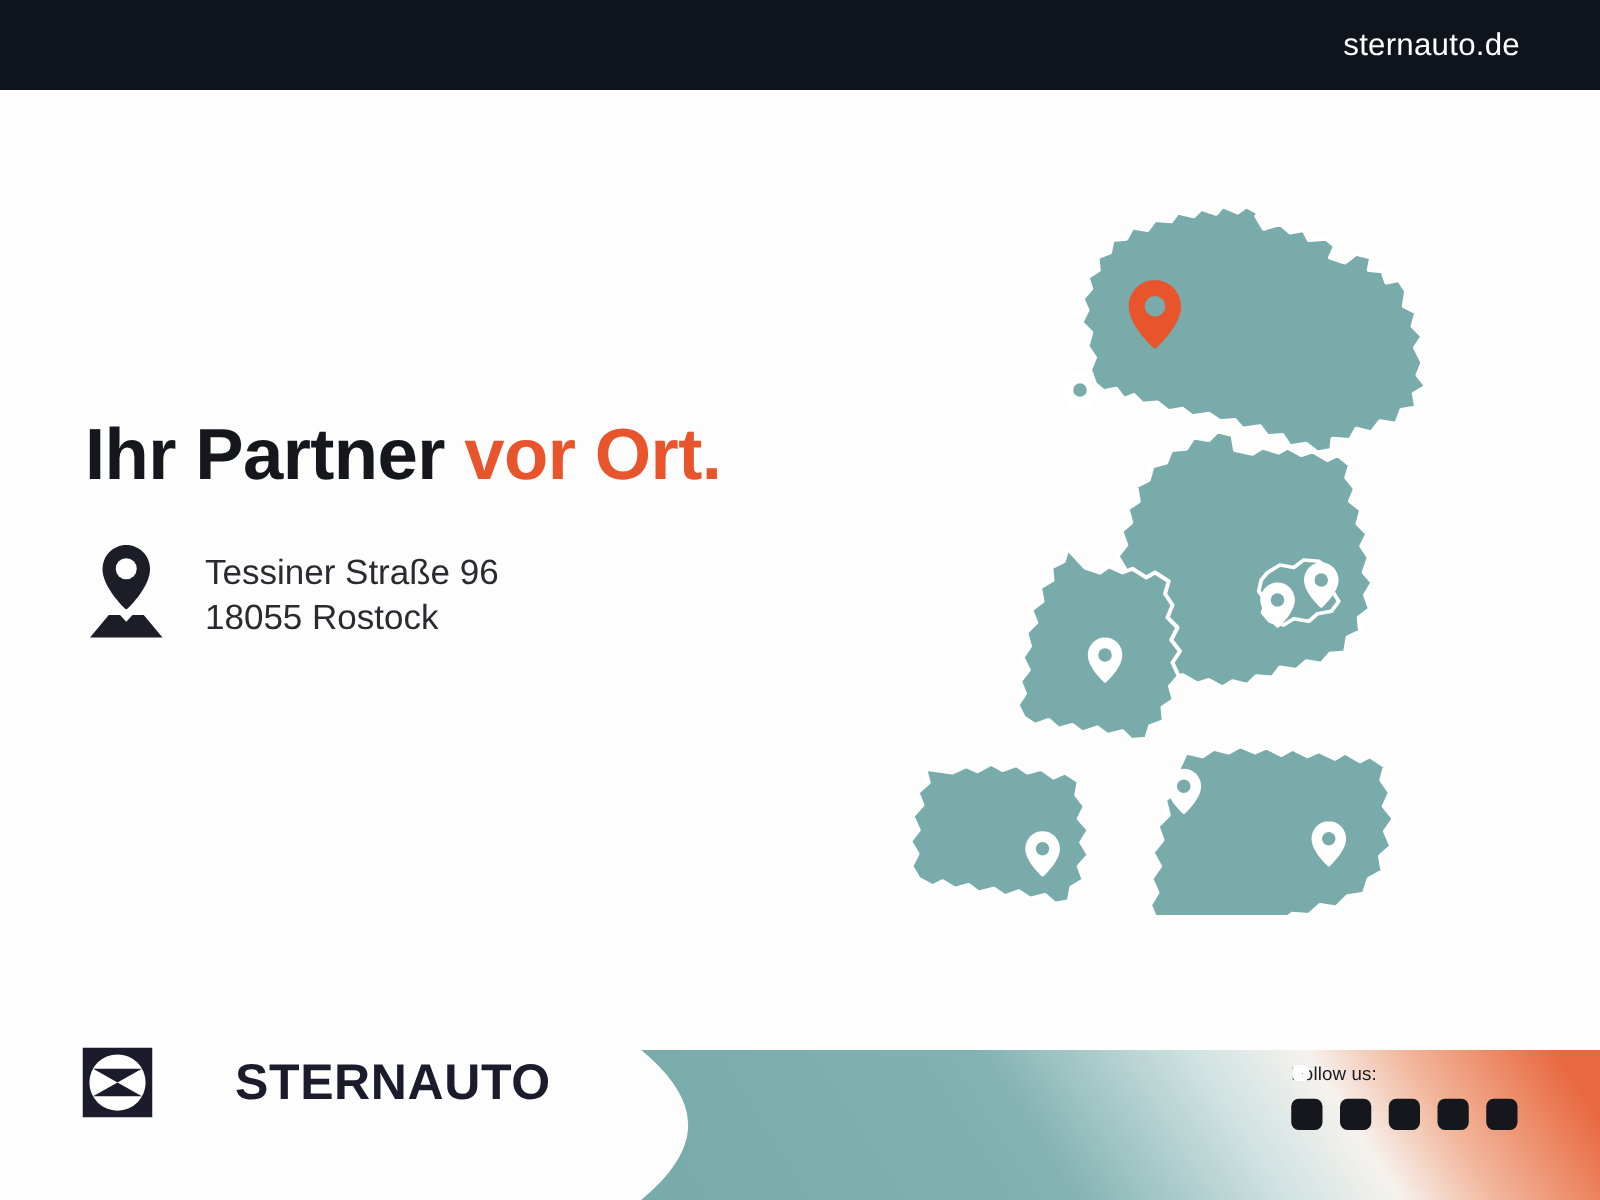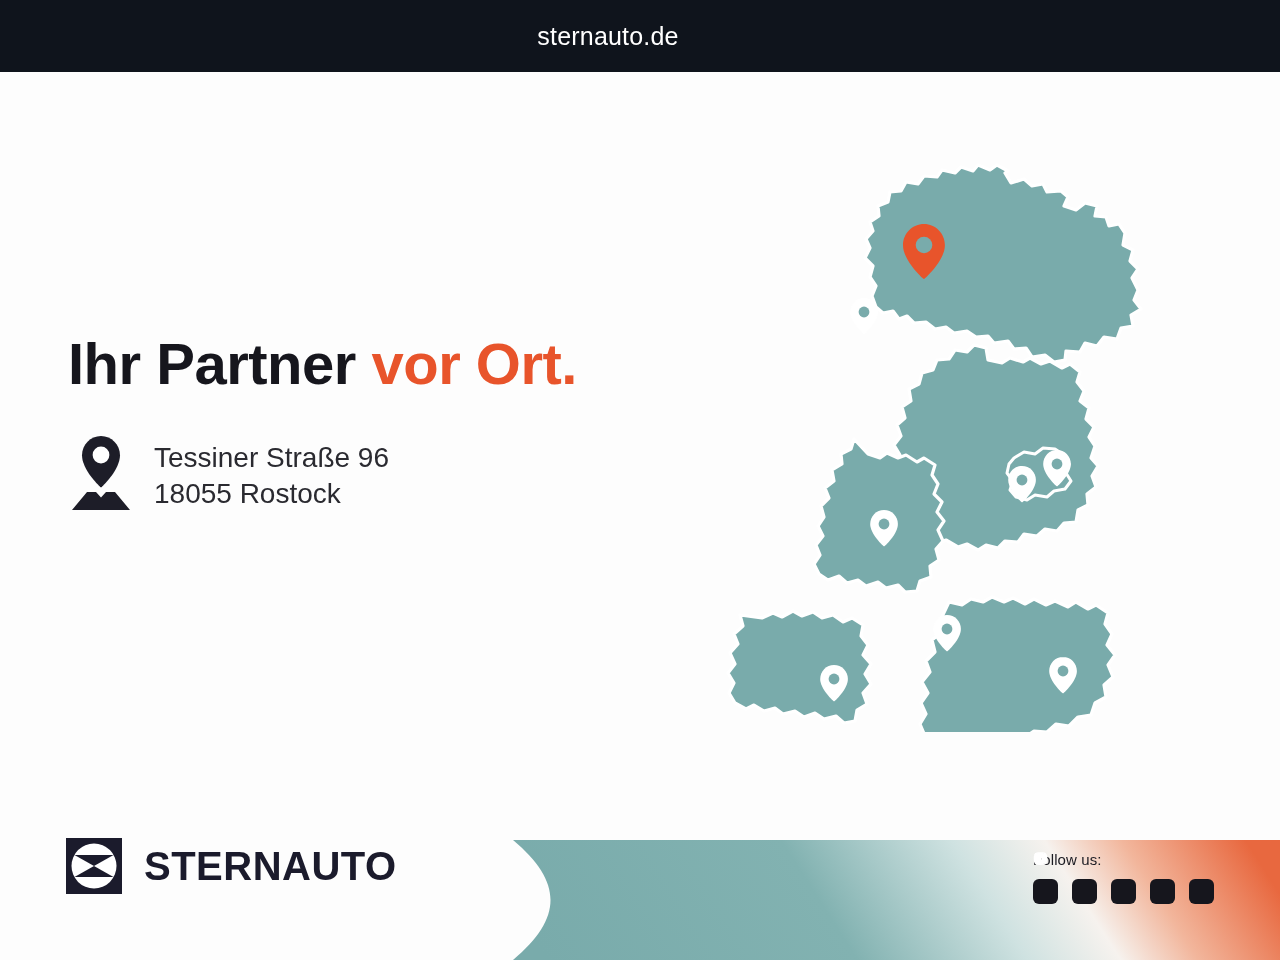--- a/index.html
+++ b/index.html
@@ -8,21 +8,21 @@
     font-family:"Liberation Sans", sans-serif;
     background:#ffffff;
     position:relative;
     overflow:hidden;
   }
 
   
   .topbar {
     position:absolute; left:0; top:0; width:1280px; height:72px;
     background:#0f141c;
-    display:flex; align-items:center; justify-content:center;
+    display:flex; align-items:center; justify-content:flex-end;
   }
   .topbar-url {
     color:#ffffff; font-size:25px; letter-spacing:.2px;
     padding-right:64px; font-weight:400;
   }
 
   
   .stage {
     position:absolute; left:0; top:72px; width:1280px; height:888px;
     background:#fdfdfd;
@@ -32,21 +32,21 @@
   .headline {
     position:absolute; left:68px; top:258px;
     font-size:58px; font-weight:700; letter-spacing:-.5px;
     color:#16161d; white-space:nowrap;
   }
   .headline .accent { color:#e8542b; }
 
   
   .address-block {
     position:absolute; left:68px; top:362px;
-    display:flex; align-items:center; gap:20px;
+    display:flex; align-items:center; gap:30px;
   }
   .pin-ground { width:66px; height:78px; display:block; flex:0 0 auto; }
   .address-lines {
     font-size:28px; line-height:36px; color:#2a2a30; font-weight:400;
     padding-top:5px; white-space:nowrap;
   }
 
   
   .map-wrap {
     position:absolute; left:700px; top:20px; width:540px; height:640px;
@@ -73,21 +73,21 @@
   }
   .social-btn svg { width:15px; height:15px; display:block; }
 
   
   .brand {
     position:absolute; left:66px; top:766px;
     display:flex; align-items:center; gap:22px; z-index:4;
   }
   .brand-mark { width:56px; height:56px; display:block; }
   .brand-word {
-    font-size:40px; font-weight:700; letter-spacing:.5px; color:#1b1b2c;
+    font-size:40px; font-weight:700; letter-spacing:.5px; color:#1b1b2c;margin-left:44px;
   }
 </style>
 </head>
 <body>
 
 <div class="topbar">
   <span class="topbar-url">sternauto.de</span>
 </div>
 
 <div class="stage">

